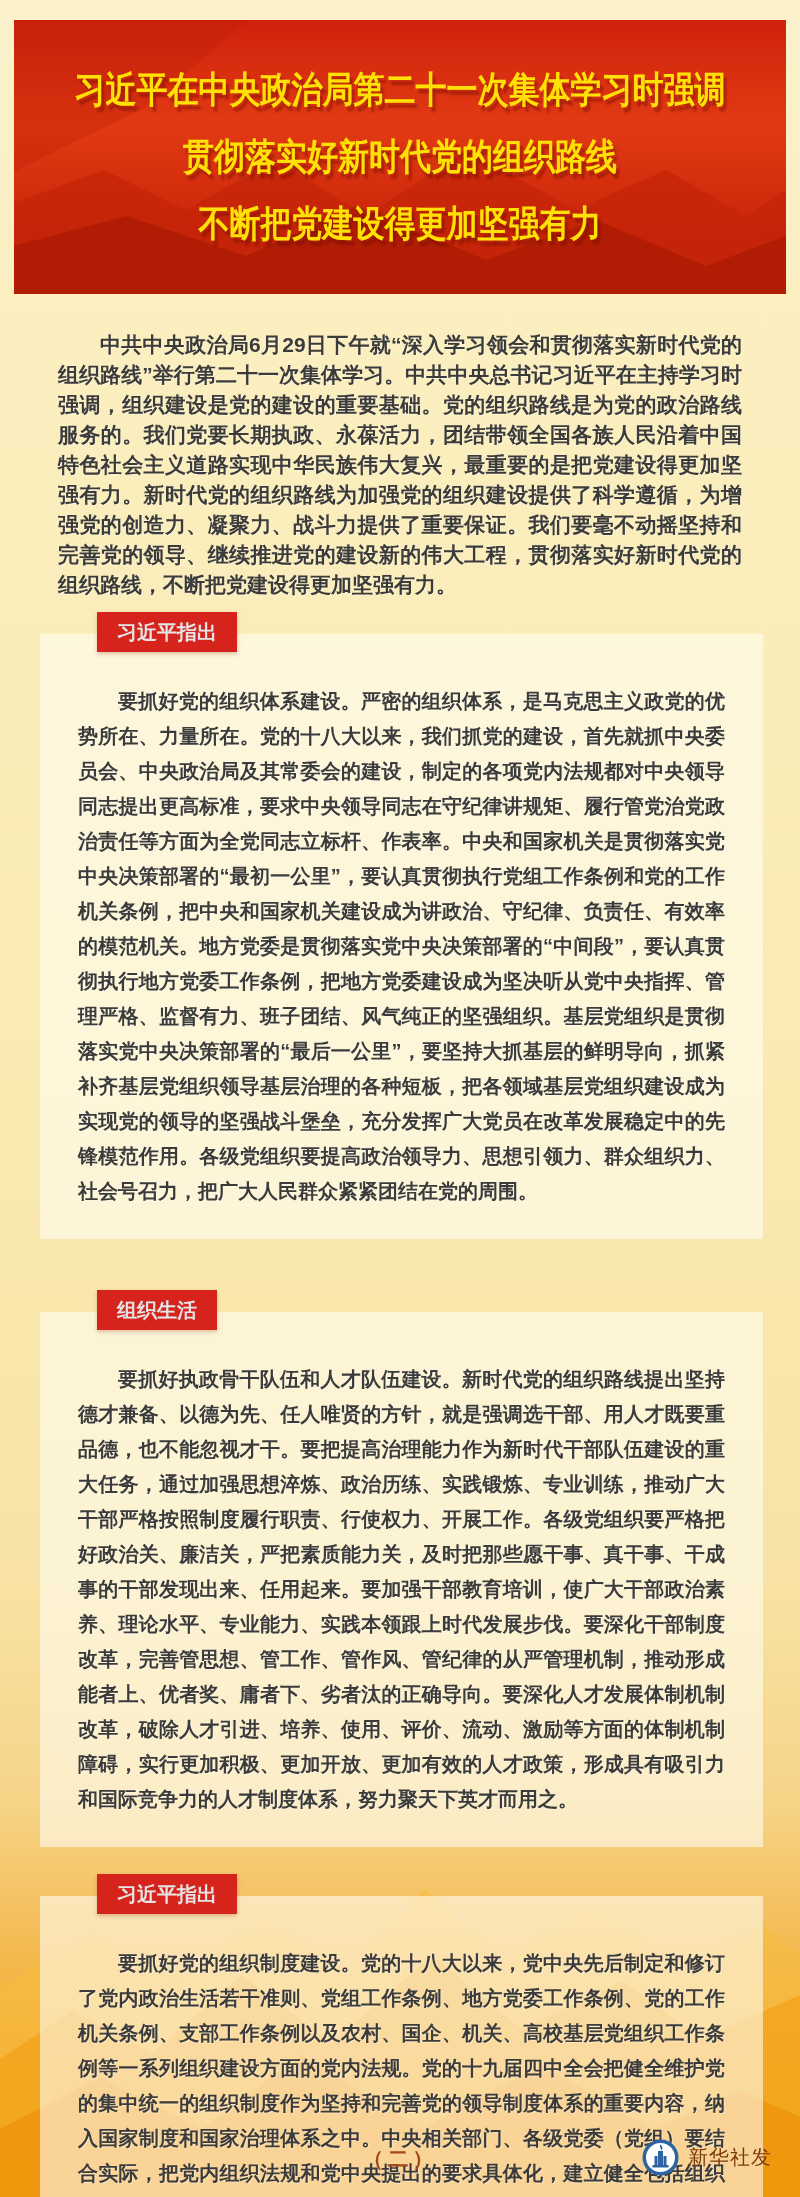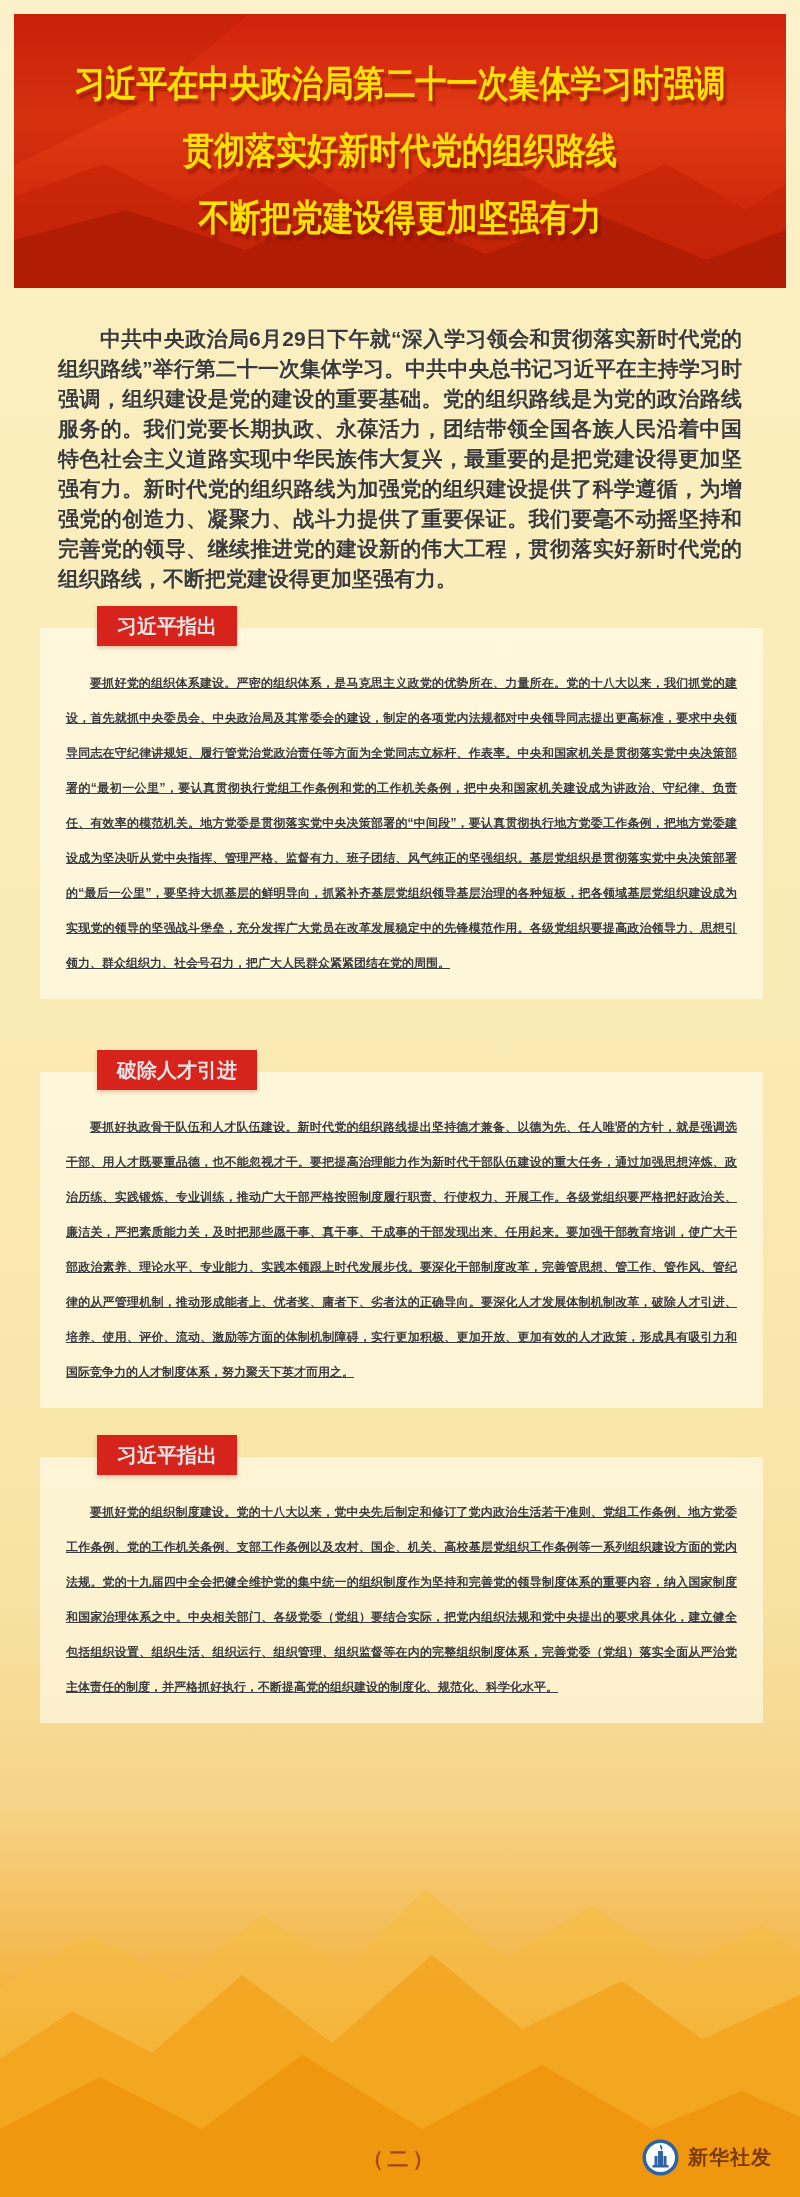--- a/index.html
+++ b/index.html
@@ -15,21 +15,21 @@
       #faeab2 50%,
       #f8e3a4 72%,
       #f6d488 82%,
       #f4b94f 89%,
       #f5ab2b 94%,
       #f6a716 100%);
   }
   
   .banner{
     position:relative;z-index:1;
-    margin:14px 14px 0 14px;
+    margin:20px 14px 0 14px;
     height:274px;
     overflow:hidden;
     background:linear-gradient(180deg,#d0220c 0%,#e13a13 38%,#d02a0c 68%,#bd2007 100%);
   }
   .banner-mountains{position:absolute;left:0;top:0;width:100%;height:100%;}
   .banner-titles{
     position:relative;z-index:2;
     height:100%;
     display:flex;flex-direction:column;align-items:center;
     padding-top:50px;box-sizing:border-box;gap:27px;
@@ -69,44 +69,43 @@
     padding:0 20px;
     box-shadow:0 2px 4px rgba(140,30,0,0.25);
   }
   .quote-box{
     position:relative;z-index:2;
     margin-top:-18px;
     background:rgba(255,253,242,0.60);
     padding:38px 26px 18px 26px;
   }
   .quote-text{
-    margin:0;
-    font-size:12px;line-height:35px;font-weight:600;
+    margin:12px;
+    font-size:20px;line-height:35px;font-weight:600;
     color:#3b3b3b;
     text-align:justify;word-break:break-all;
     text-indent:2em;
     text-shadow:1px 1px 0 rgba(255,255,255,0.35);
-    text-decoration:underline;
   }
   
   .bottom-mountains{position:absolute;left:0;bottom:0;width:800px;height:400px;z-index:0;}
   
   .footer{position:absolute;left:0;bottom:0;width:100%;height:80px;z-index:4;}
   .page-number{
     position:absolute;left:0;right:0;top:28px;
     text-align:center;
     font-size:21px;letter-spacing:4px;
     color:#a04818;font-weight:600;
   }
   .credit{
     position:absolute;right:28px;top:22px;
     display:flex;align-items:center;gap:9px;
   }
   .credit-label{
-    font-size:20px;color:#7a3a0e;font-weight:700;letter-spacing:1px;
+    font-size:20px;color:#7a3a0e;font-weight:400;letter-spacing:1px;
   }
 </style>
 </head>
 <body>
 
 <div class="page">
 
   <svg class="bottom-mountains" viewBox="0 0 800 400" preserveAspectRatio="none" aria-hidden="true">
     <path d="M0,400 L0,190 L90,138 L180,185 L262,118 L345,172 L425,92 L505,162 L592,108 L682,172 L762,128 L800,158 L800,400 Z" fill="#f6bb40" opacity="0.55"></path>
     <path d="M0,400 L0,262 L72,214 L152,256 L242,178 L332,246 L432,158 L522,232 L622,184 L702,242 L800,198 L800,400 Z" fill="#f19d13" opacity="0.6"></path>
@@ -129,21 +128,21 @@
   <p class="intro">中共中央政治局6月29日下午就“深入学习领会和贯彻落实新时代党的组织路线”举行第二十一次集体学习。中共中央总书记习近平在主持学习时强调，组织建设是党的建设的重要基础。党的组织路线是为党的政治路线服务的。我们党要长期执政、永葆活力，团结带领全国各族人民沿着中国特色社会主义道路实现中华民族伟大复兴，最重要的是把党建设得更加坚强有力。新时代党的组织路线为加强党的组织建设提供了科学遵循，为增强党的创造力、凝聚力、战斗力提供了重要保证。我们要毫不动摇坚持和完善党的领导、继续推进党的建设新的伟大工程，贯彻落实好新时代党的组织路线，不断把党建设得更加坚强有力。</p>
 
   <section class="quote-section sec1">
     <div class="badge">习近平指出</div>
     <div class="quote-box">
       <p class="quote-text">要抓好党的组织体系建设。严密的组织体系，是马克思主义政党的优势所在、力量所在。党的十八大以来，我们抓党的建设，首先就抓中央委员会、中央政治局及其常委会的建设，制定的各项党内法规都对中央领导同志提出更高标准，要求中央领导同志在守纪律讲规矩、履行管党治党政治责任等方面为全党同志立标杆、作表率。中央和国家机关是贯彻落实党中央决策部署的“最初一公里”，要认真贯彻执行党组工作条例和党的工作机关条例，把中央和国家机关建设成为讲政治、守纪律、负责任、有效率的模范机关。地方党委是贯彻落实党中央决策部署的“中间段”，要认真贯彻执行地方党委工作条例，把地方党委建设成为坚决听从党中央指挥、管理严格、监督有力、班子团结、风气纯正的坚强组织。基层党组织是贯彻落实党中央决策部署的“最后一公里”，要坚持大抓基层的鲜明导向，抓紧补齐基层党组织领导基层治理的各种短板，把各领域基层党组织建设成为实现党的领导的坚强战斗堡垒，充分发挥广大党员在改革发展稳定中的先锋模范作用。各级党组织要提高政治领导力、思想引领力、群众组织力、社会号召力，把广大人民群众紧紧团结在党的周围。</p>
     </div>
   </section>
 
   <section class="quote-section sec2">
-    <div class="badge">破除人才引进</div>
+    <div class="badge">组织生活</div>
     <div class="quote-box">
       <p class="quote-text">要抓好执政骨干队伍和人才队伍建设。新时代党的组织路线提出坚持德才兼备、以德为先、任人唯贤的方针，就是强调选干部、用人才既要重品德，也不能忽视才干。要把提高治理能力作为新时代干部队伍建设的重大任务，通过加强思想淬炼、政治历练、实践锻炼、专业训练，推动广大干部严格按照制度履行职责、行使权力、开展工作。各级党组织要严格把好政治关、廉洁关，严把素质能力关，及时把那些愿干事、真干事、干成事的干部发现出来、任用起来。要加强干部教育培训，使广大干部政治素养、理论水平、专业能力、实践本领跟上时代发展步伐。要深化干部制度改革，完善管思想、管工作、管作风、管纪律的从严管理机制，推动形成能者上、优者奖、庸者下、劣者汰的正确导向。要深化人才发展体制机制改革，破除人才引进、培养、使用、评价、流动、激励等方面的体制机制障碍，实行更加积极、更加开放、更加有效的人才政策，形成具有吸引力和国际竞争力的人才制度体系，努力聚天下英才而用之。</p>
     </div>
   </section>
 
   <section class="quote-section sec3">
     <div class="badge">习近平指出</div>
     <div class="quote-box">
       <p class="quote-text">要抓好党的组织制度建设。党的十八大以来，党中央先后制定和修订了党内政治生活若干准则、党组工作条例、地方党委工作条例、党的工作机关条例、支部工作条例以及农村、国企、机关、高校基层党组织工作条例等一系列组织建设方面的党内法规。党的十九届四中全会把健全维护党的集中统一的组织制度作为坚持和完善党的领导制度体系的重要内容，纳入国家制度和国家治理体系之中。中央相关部门、各级党委（党组）要结合实际，把党内组织法规和党中央提出的要求具体化，建立健全包括组织设置、组织生活、组织运行、组织管理、组织监督等在内的完整组织制度体系，完善党委（党组）落实全面从严治党主体责任的制度，并严格抓好执行，不断提高党的组织建设的制度化、规范化、科学化水平。</p>
     </div>

